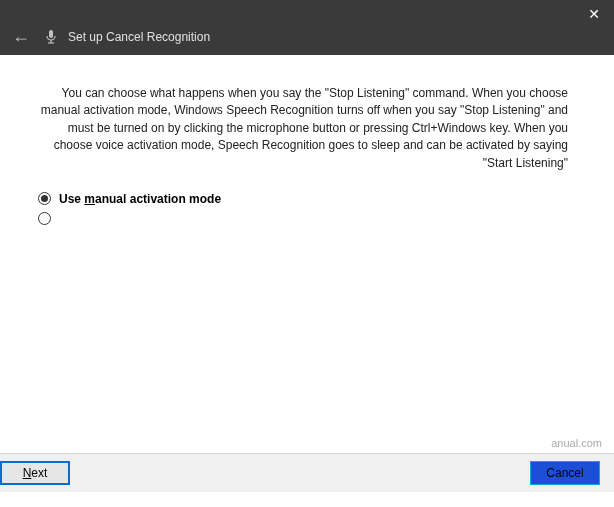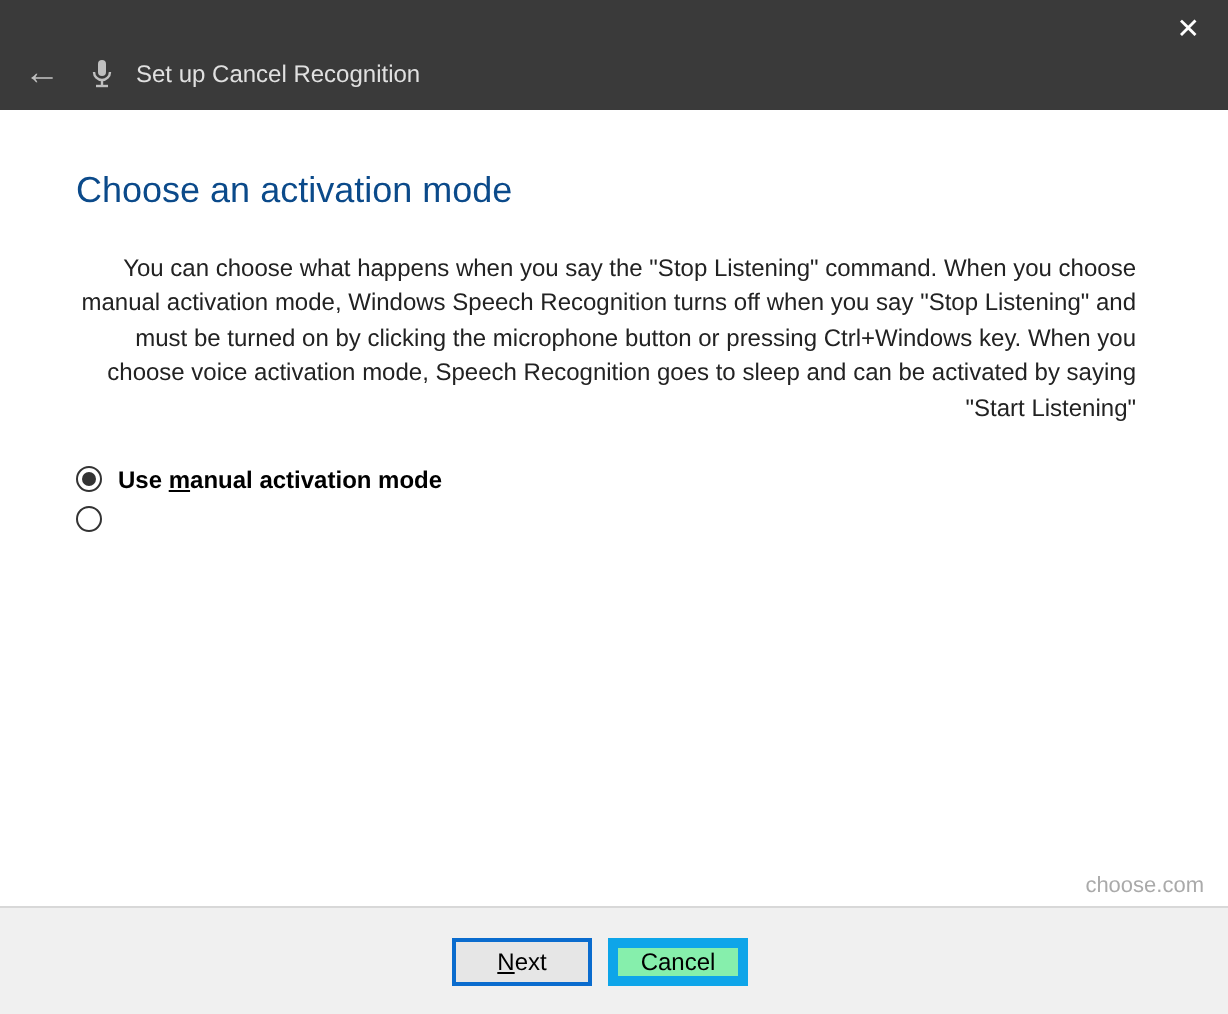--- a/index.html
+++ b/index.html
@@ -82,35 +82,35 @@
     }
     .radio-circle.selected::after {
       content: "";
       width: 7px; height: 7px;
       background: #333;
       border-radius: 50%;
     }
     .radio-label { font-weight: bold; }
     .radio-label .underline { text-decoration: underline; }
     .footer {
-      height: 54px;
+      height: 39px;
       background: #f0f0f0;
       border-top: 1px solid #d8d8d8;
       display: flex;
-      justify-content: center;
+      justify-content: space-between;
       align-items: center;
       padding-right: 14px;
       gap: 8px;
     }
     .btn {
       min-width: 70px;
       height: 24px;
       font-size: 12px;
-      background: #86efac;
-      border: 5px solid #0ea5e9;
+      background: #1d4ed8;
+      border: 1px solid #0ea5e9;
       display: flex;
       align-items: center;
       justify-content: center;
       cursor: pointer;
     }
     .btn.primary {
       border: 2px solid #0a6cce;
       background: #e6e6e6;
     }
     .btn .underline { text-decoration: underline; }
@@ -133,39 +133,38 @@
       <rect x="5" y="1" width="4" height="8" rx="2" fill="#c0c0c0"></rect>
       <path d="M3 7 a4 4 0 0 0 8 0" stroke="#c0c0c0" stroke-width="1.2" fill="none"></path>
       <line x1="7" y1="11" x2="7" y2="14" stroke="#c0c0c0" stroke-width="1.2"></line>
       <line x1="4" y1="14" x2="10" y2="14" stroke="#c0c0c0" stroke-width="1.2"></line>
     </svg>
   </span>
   <span class="win-title">Set up Cancel Recognition</span>
 </div>
 
 <div class="content">
-  <div class="heading">Choose an activation mode</div>
   <div class="desc">You can choose what happens when you say the "Stop Listening" command.
 When you choose manual activation mode, Windows Speech Recognition turns off when you say "Stop Listening" and must be turned on by clicking the microphone button or pressing Ctrl+Windows key.
 When you choose voice activation mode, Speech Recognition goes to sleep and can be activated by saying "Start Listening"</div>
 
   <div class="radio-group">
     <div class="radio-row">
       <span class="radio-circle selected"></span>
       <span class="radio-label">
         <span>Use </span><span class="underline">m</span><span>anual activation mode</span>
       </span>
     </div>
     <div class="radio-row">
       <span class="radio-circle"></span>
     </div>
   </div>
 </div>
 
-<div class="watermark">choose.com</div>
+<div class="watermark">anual.com</div>
 
 <div class="footer">
   <div class="btn primary">
     <span><span class="underline">N</span><span>ext</span></span>
   </div>
   <div class="btn">
     <span>Cancel</span>
   </div>
 </div>
 

